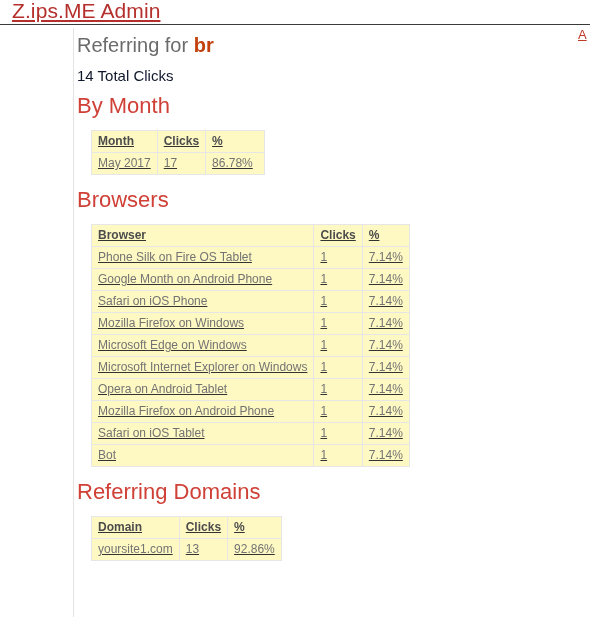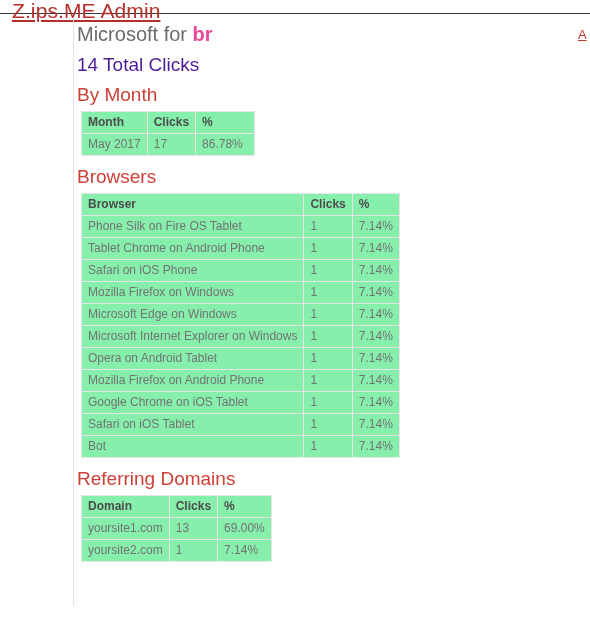--- a/index.html
+++ b/index.html
@@ -12,21 +12,21 @@
     height: 617px;
     overflow: hidden;
     font-family: "Liberation Sans", sans-serif;
     color: #333333;
     position: relative;
   }
 
   
   .navbar {
     position: relative;
-    height: 14px;
+    height: 25px;
     border-bottom: 1px solid #3a3a3a;
     box-sizing: border-box;
   }
   .brand {
     position: absolute;
     left: 12px;
     top: -2px;
     font-size: 21px;
     line-height: 26px;
     color: #b5302c;
@@ -68,46 +68,47 @@
   
   .page-title {
     font-size: 20px;
     line-height: 24px;
     font-weight: normal;
     color: #6b6b6b;
     margin: 8px 0 0 0;
     white-space: nowrap;
   }
   .page-title b {
-    color: #ec4899;
+    color: #c2410c;
     font-weight: bold;
   }
   .subtitle {
-    font-size: 19px;
+    font-size: 15px;
     line-height: 18px;
-    color: #4c1d95;
+    color: #0f172a;
     margin: 10px 0 0 0;
     white-space: nowrap;
   }
   .section-heading {
-    font-size: 19px;
+    font-size: 22px;
     line-height: 21px;
     font-weight: normal;
     color: #cf4037;
     margin: 10px 0 6px 0;
     white-space: nowrap;
   }
 
   
   table.stats {
     border-collapse: collapse;
     border-spacing: 0;
     font-size: 12px;
-    background: #86efac;
-    margin: 4px;
+    background: #fef9c3;
+    margin: 14px;
+    text-decoration: underline;
   }
   table.stats th,
   table.stats td {
     border: 1px solid #e6e6e6;
     padding: 3px 6px 3px 6px;
     text-align: left;
     vertical-align: middle;
     white-space: nowrap;
     line-height: 15px;
   }
@@ -142,21 +143,21 @@
   <a class="brand" href="#">Z.ips.ME Admin</a>
   <a class="nav-right" href="#">A</a>
 </div>
 
 <div class="page">
 
   <div class="sidebar-rule"></div>
 
   <div class="content">
 
-    <h1 class="page-title"><span>Microsoft for </span><b>br</b></h1>
+    <h1 class="page-title"><span>Referring for </span><b>br</b></h1>
 
     <p class="subtitle">14 Total Clicks</p>
 
     <h2 class="section-heading">By Month</h2>
     <table class="stats tbl-month">
       <thead>
         <tr>
           <th>Month</th>
           <th>Clicks</th>
           <th>%</th>
@@ -180,21 +181,21 @@
           <th>%</th>
         </tr>
       </thead>
       <tbody>
         <tr>
           <td>Phone Silk on Fire OS Tablet</td>
           <td>1</td>
           <td>7.14%</td>
         </tr>
         <tr>
-          <td>Tablet Chrome on Android Phone</td>
+          <td>Google Month on Android Phone</td>
           <td>1</td>
           <td>7.14%</td>
         </tr>
         <tr>
           <td>Safari on iOS Phone</td>
           <td>1</td>
           <td>7.14%</td>
         </tr>
         <tr>
           <td>Mozilla Firefox on Windows</td>
@@ -211,25 +212,20 @@
           <td>1</td>
           <td>7.14%</td>
         </tr>
         <tr>
           <td>Opera on Android Tablet</td>
           <td>1</td>
           <td>7.14%</td>
         </tr>
         <tr>
           <td>Mozilla Firefox on Android Phone</td>
-          <td>1</td>
-          <td>7.14%</td>
-        </tr>
-        <tr>
-          <td>Google Chrome on iOS Tablet</td>
           <td>1</td>
           <td>7.14%</td>
         </tr>
         <tr>
           <td>Safari on iOS Tablet</td>
           <td>1</td>
           <td>7.14%</td>
         </tr>
         <tr>
           <td>Bot</td>
@@ -245,24 +241,19 @@
         <tr>
           <th>Domain</th>
           <th>Clicks</th>
           <th>%</th>
         </tr>
       </thead>
       <tbody>
         <tr>
           <td>yoursite1.com</td>
           <td>13</td>
-          <td>69.00%</td>
-        </tr>
-        <tr>
-          <td>yoursite2.com</td>
-          <td>1</td>
-          <td>7.14%</td>
+          <td>92.86%</td>
         </tr>
       </tbody>
     </table>
 
   </div>
 </div>
 
 </body></html>

